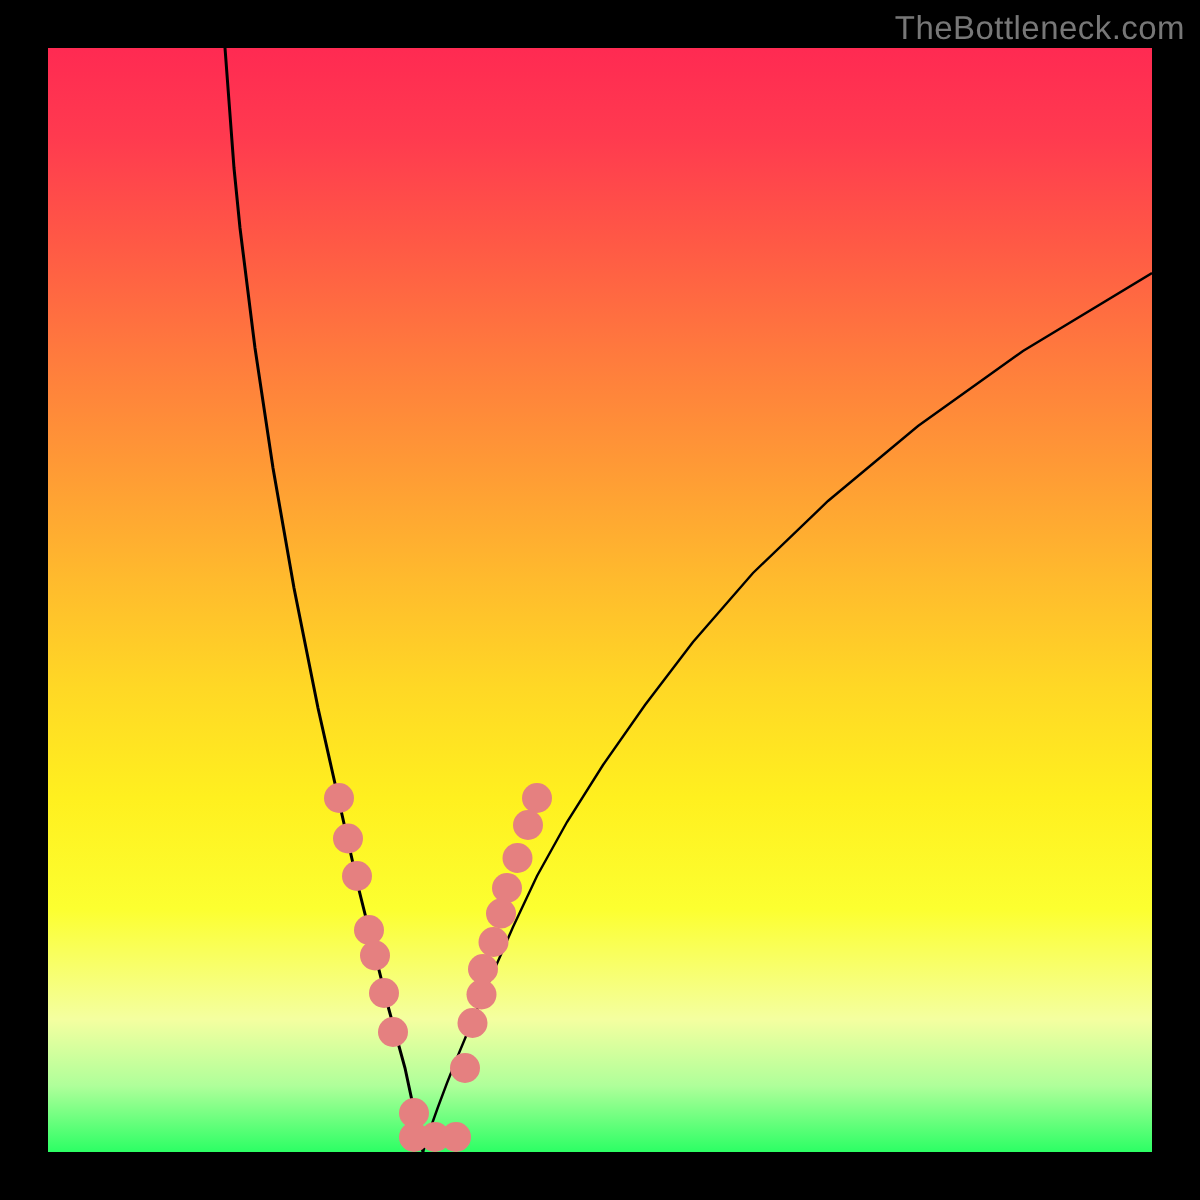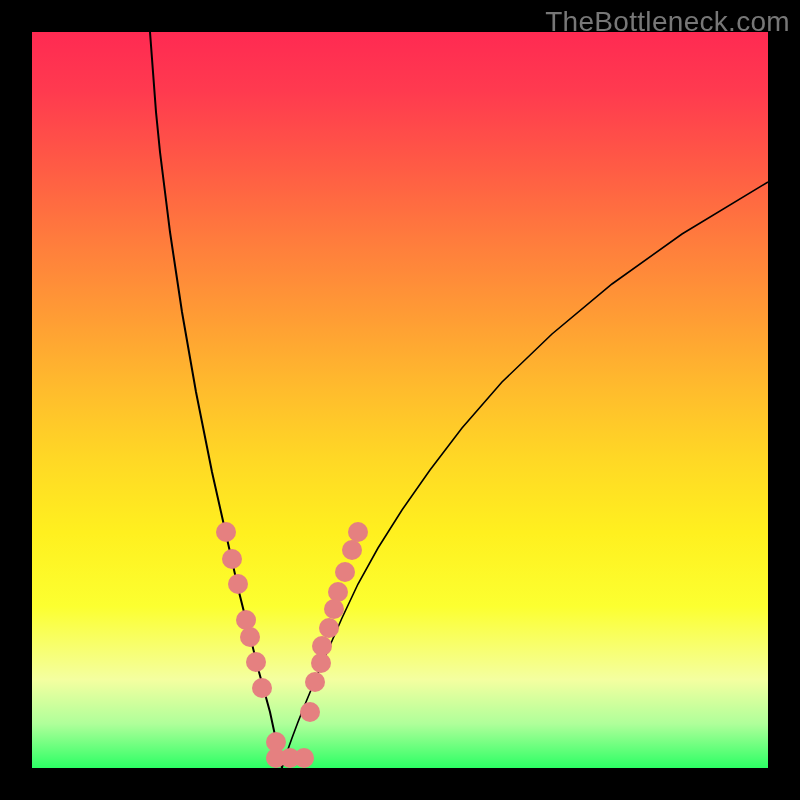--- a/index.html
+++ b/index.html
@@ -42,21 +42,21 @@
       #fcff30 78%,
       #f4ffa0 88%,
       #afff9a 94%,
       #2cff64 100%);
   }
   .watermark {
     position: absolute;
     top: 6px;
     right: 10px;
     color: #777;
-    font-size: 28px;
+    font-size: 22px;
     letter-spacing: 0.3px;
     font-weight: 500;
     user-select: none;
   }
   svg.curves {
     position: absolute;
     inset: 0;
   }
 </style>
 </head>

